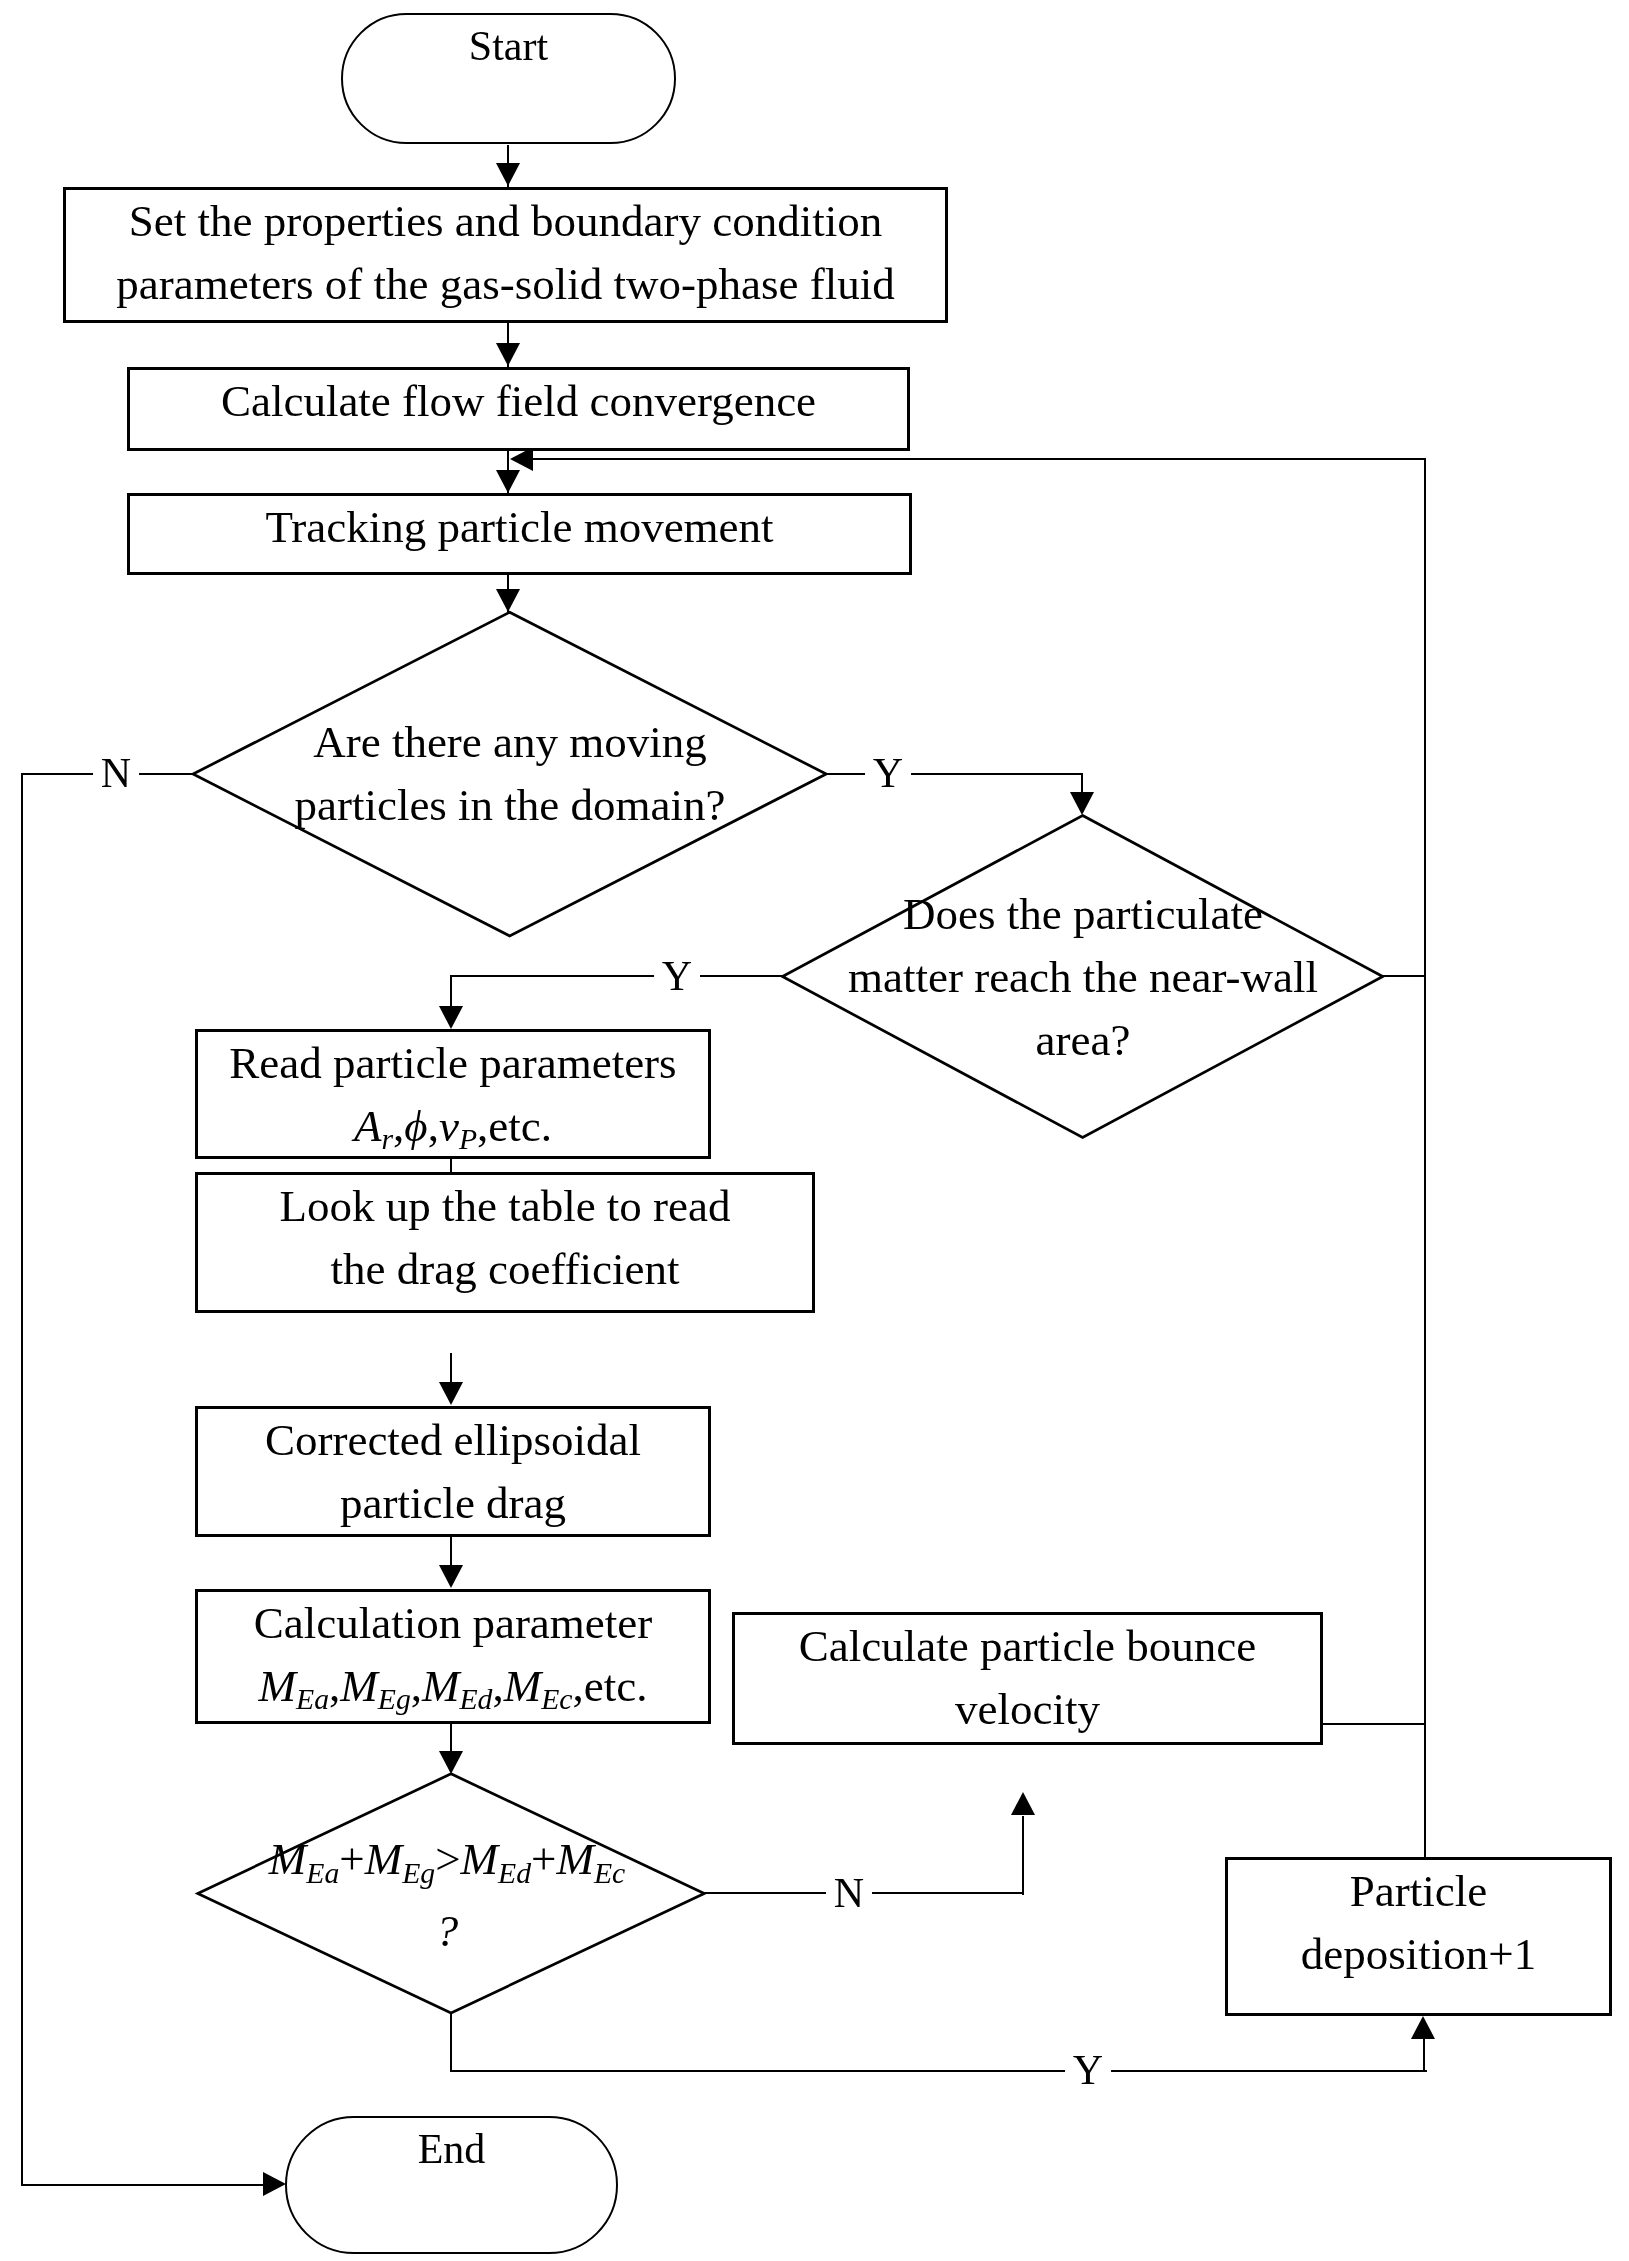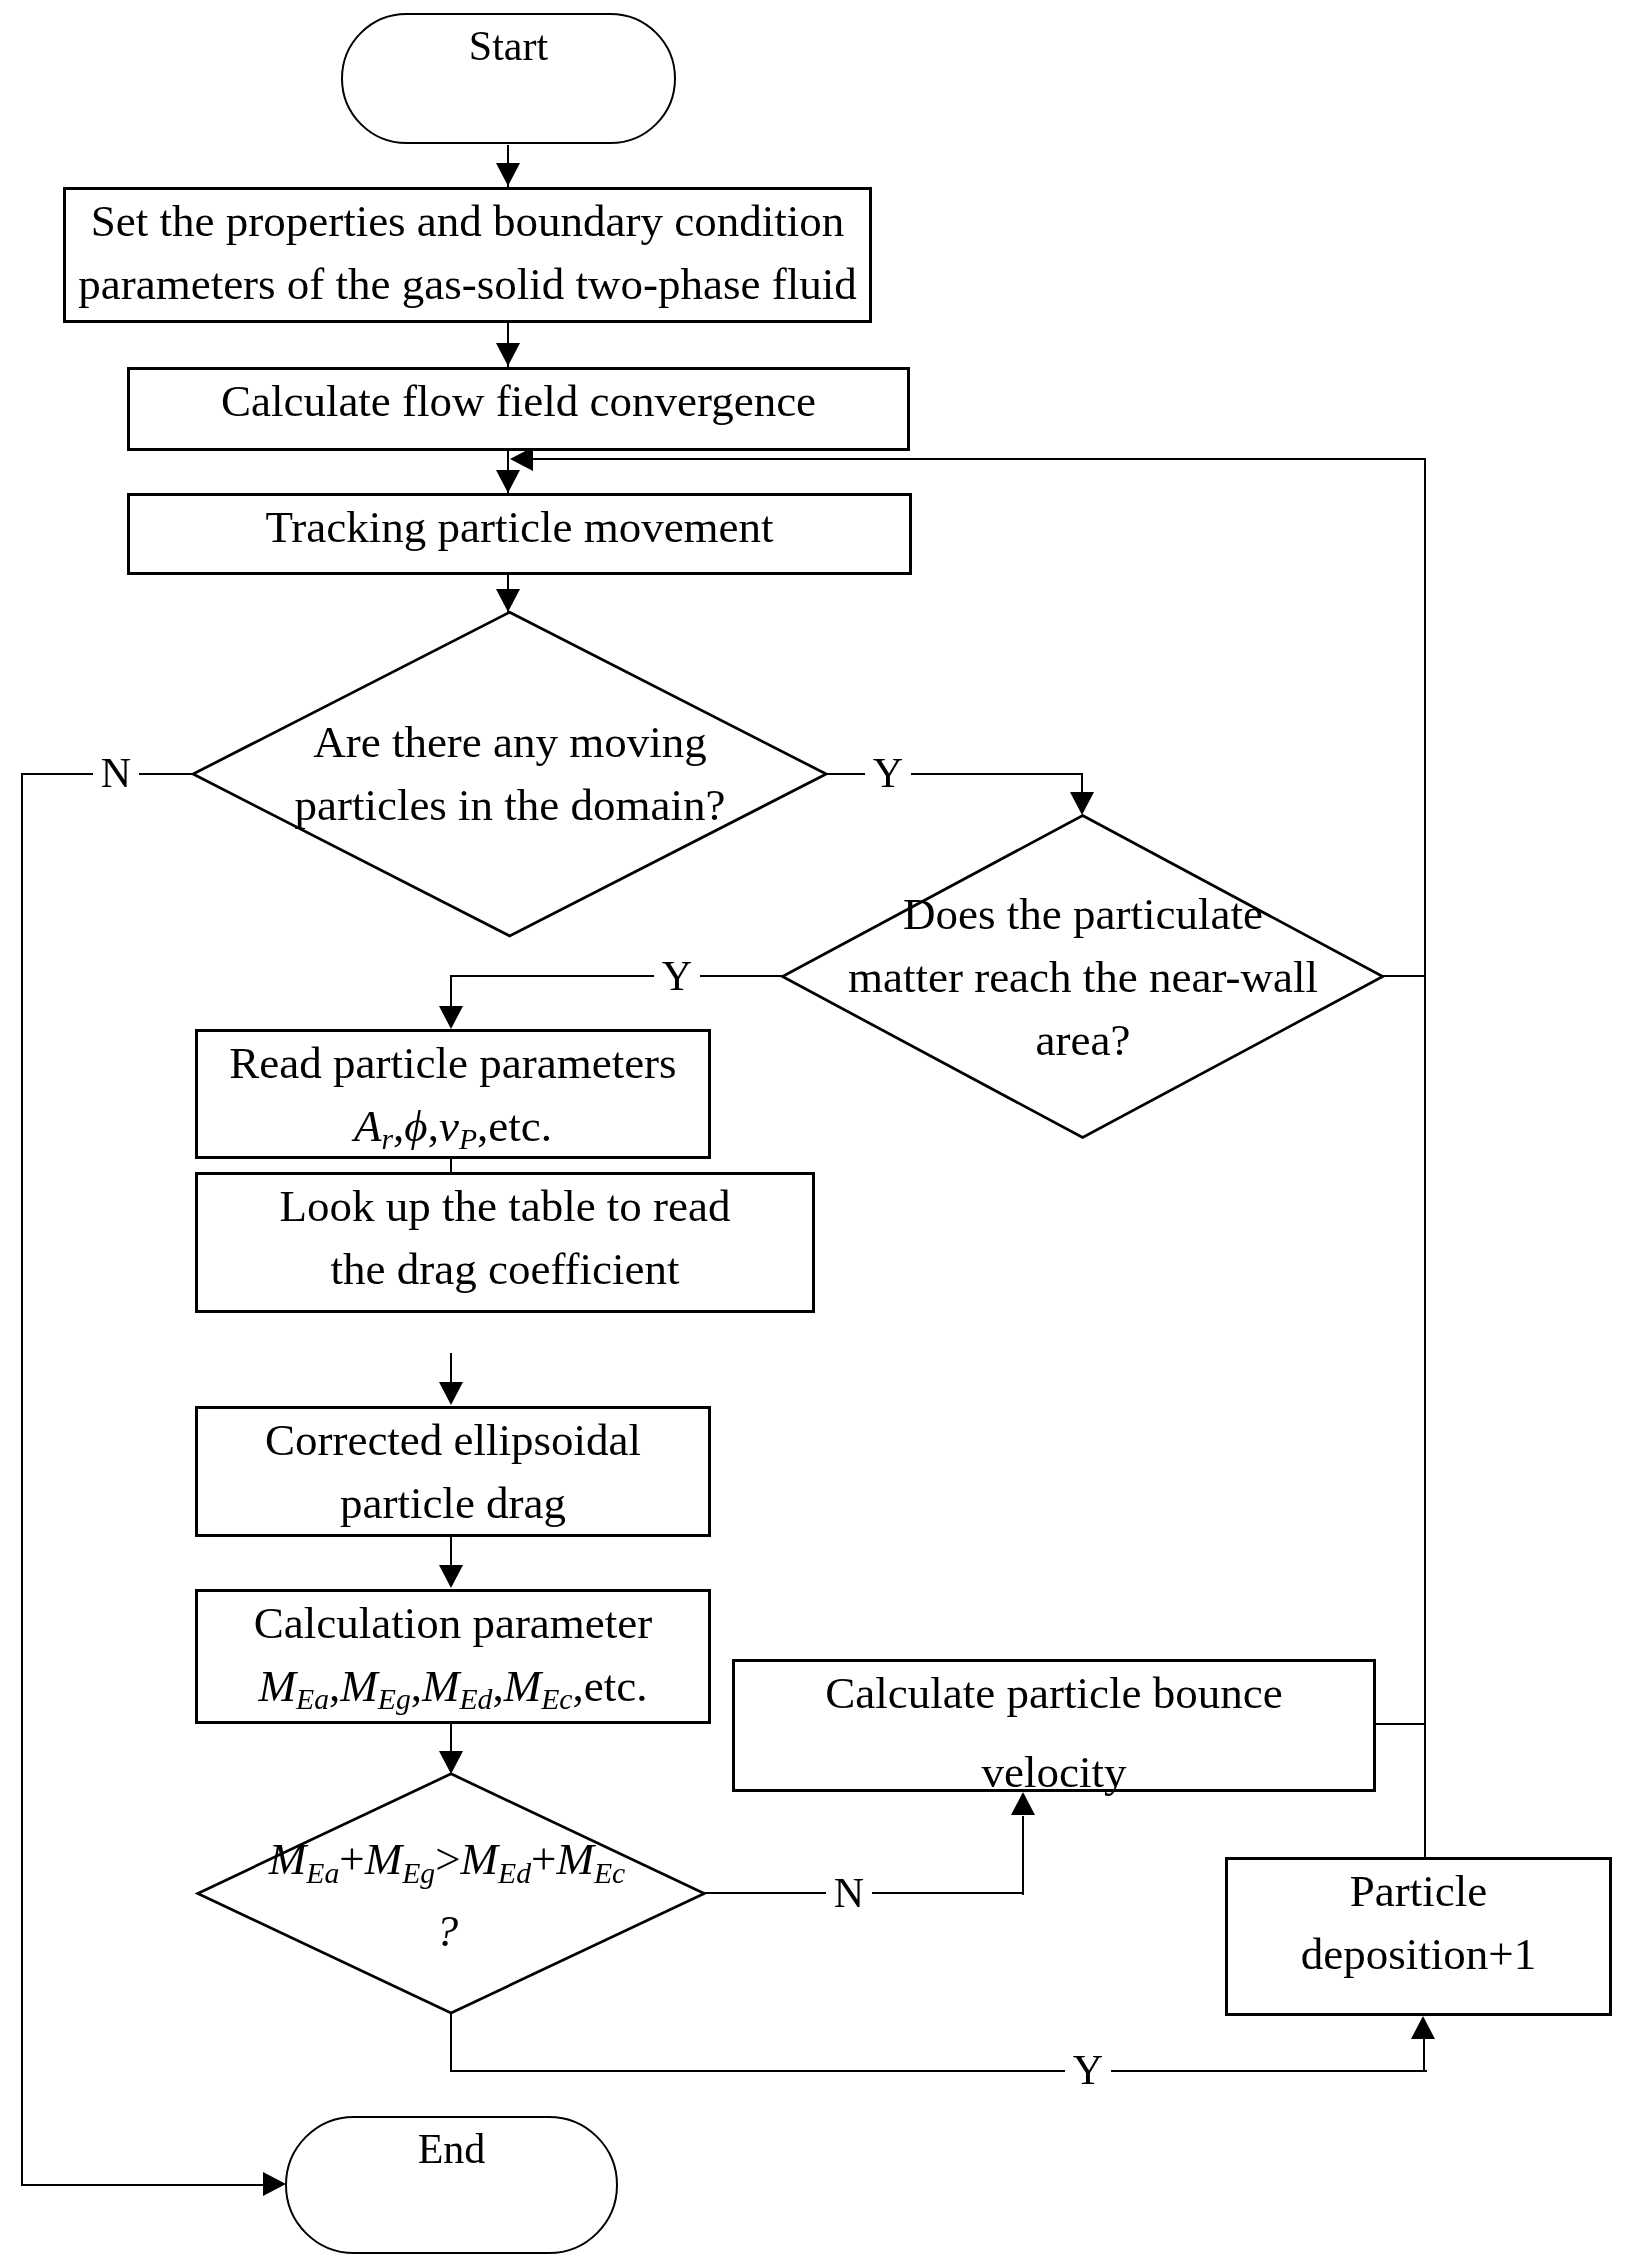--- a/index.html
+++ b/index.html
@@ -87,21 +87,21 @@
   <svg id="shapes-svg" width="1629" height="2261" viewBox="0 0 2084 2892">
     <polygon points="652,783 1057,990 652,1197 247,990" fill="#fff" stroke="#000" stroke-width="3.5"></polygon>
     <polygon points="1385,1043 1769,1249 1385,1455 1001,1249" fill="#fff" stroke="#000" stroke-width="3.5"></polygon>
     <polygon points="577,2269 901,2422 577,2575 253,2422" fill="#fff" stroke="#000" stroke-width="3.5"></polygon>
   </svg>
 
   <div class="shape oval" style="left:341px;top:13.3px;width:335px;height:131px;">
     <div>Start</div>
   </div>
 
-  <div class="shape" style="left:63px;top:187px;width:809px;height:136px;">
+  <div class="shape" style="left:63px;top:187px;width:885px;height:136px;">
     <div>Set the properties and boundary condition</div>
     <div>parameters of the gas-solid two-phase fluid</div>
   </div>
 
   <div class="shape" style="left:127px;top:367px;width:783px;height:84px;">
     <div>Calculate flow field convergence</div>
   </div>
 
   <div class="shape" style="left:127px;top:493px;width:785px;height:82px;">
     <div>Tracking particle movement</div>
@@ -120,21 +120,21 @@
   <div class="shape" style="left:195px;top:1406px;width:516px;height:131px;">
     <div>Corrected ellipsoidal</div>
     <div>particle drag</div>
   </div>
 
   <div class="shape" style="left:195px;top:1589px;width:516px;height:135px;">
     <div>Calculation parameter</div>
     <div class="mline"><span class="mi">M</span><span class="msub">Ea</span><span>,</span><span class="mi">M</span><span class="msub">Eg</span><span>,</span><span class="mi">M</span><span class="msub">Ed</span><span>,</span><span class="mi">M</span><span class="msub">Ec</span><span>,etc.</span></div>
   </div>
 
-  <div class="shape" style="left:732px;top:1659px;width:644px;height:133px;gap:16px;">
+  <div class="shape" style="left:732px;top:1612px;width:591px;height:133px;">
     <div>Calculate particle bounce</div>
     <div>velocity</div>
   </div>
 
   <div class="shape" style="left:1225px;top:1857px;width:387px;height:159px;">
     <div>Particle</div>
     <div>deposition+1</div>
   </div>
 
   <div class="shape oval" style="left:285px;top:2116px;width:333px;height:138px;">

